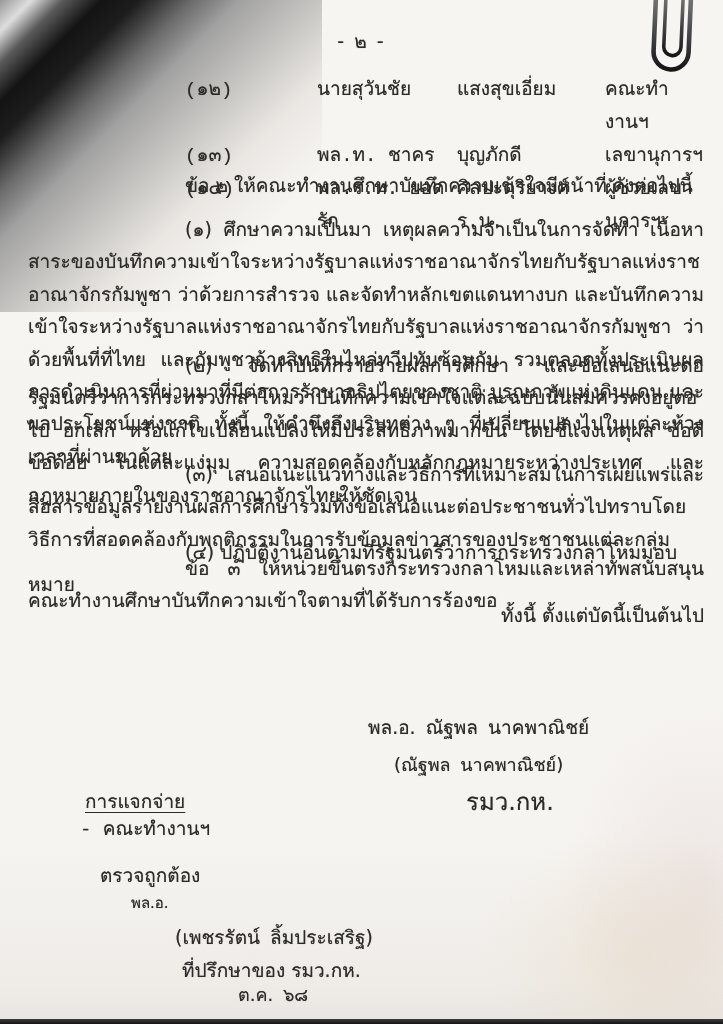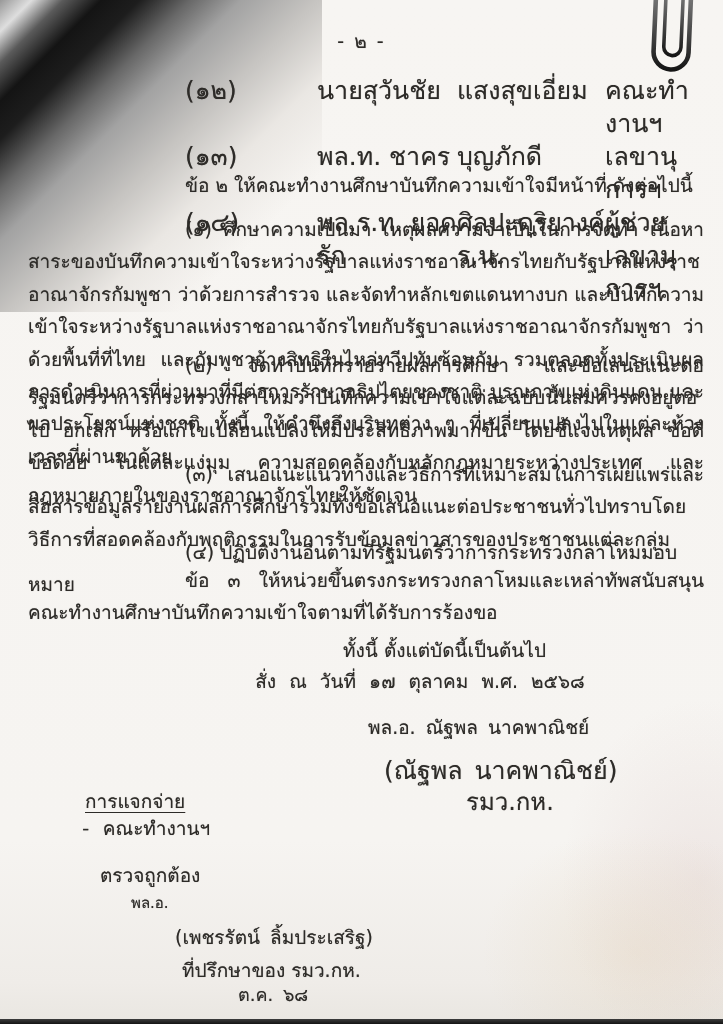--- a/index.html
+++ b/index.html
@@ -32,39 +32,39 @@
   #paper-clip{
     position:absolute; top:-10px; left:641px; width:62px; height:104px;
     transform:rotate(2.5deg);
   }
 
   
   #page-number{ top:26px; left:0; width:723px; text-align:center;
     font-size:19px; letter-spacing:2px; }
 
   
-  #committee{ top:74px; left:185px; width:520px; font-size:25px; }
+  #committee{ top:74px; left:185px; width:520px; font-size:19px;font-family:Liberation Mono, monospace; }
   .c-row{ display:grid; grid-template-columns:132px 140px auto; line-height:33px; }
 
   
   .para{ left:28px; width:676px; font-size:19px; line-height:32.4px;
     text-align:justify; text-indent:157px; }
   #clause2-heading{ top:169px; text-align:left; }
   #item1{ top:194px;margin-top:19px; }
   #item2{ top:349px; }
   #item3{ top:458px; }
   #item4{ top:536px; text-align:left; }
-  #clause3{ top:564px; }
-  #effective{ top:634px; text-align:center; }
+  #clause3{ top:552px; }
+  #effective{ top:599px; text-align:right; }
 
   
   #order-date{ top:666px; left:120px; width:600px; text-align:center;
     font-size:19px; word-spacing:7px; }
   #sig-name{ top:712px; left:368px; font-size:19px; word-spacing:4px; }
-  #sig-paren{ top:750px; left:384px; font-size:25px; word-spacing:4px; }
+  #sig-paren{ top:750px; left:394px; font-size:18px; word-spacing:4px; }
   #sig-pos{ top:782px; left:466px; font-size:24px; }
 
   
   #dist-heading{ top:786px; left:85px; font-size:19px;
     text-decoration:underline; text-underline-offset:4px; }
   #dist-item{ top:813px; left:80px; font-size:19px;font-family:Liberation Mono, monospace; }
 
   
   #cert-1{ top:860px; left:100px; font-size:19px; }
   #cert-2{ top:891px; left:131px; font-size:15px; }
@@ -122,21 +122,20 @@
   </div>
 
   <div id="clause2-heading" class="abs para txt">ข้อ ๒ ให้คณะทำงานศึกษาบันทึกความเข้าใจมีหน้าที่ ดังต่อไปนี้</div>
   <div id="item1" class="abs para txt">(๑) ศึกษาความเป็นมา เหตุผลความจำเป็นในการจัดทำ เนื้อหาสาระของบันทึกความเข้าใจระหว่างรัฐบาลแห่งราชอาณาจักรไทยกับรัฐบาลแห่งราชอาณาจักรกัมพูชา ว่าด้วยการสำรวจ และจัดทำหลักเขตแดนทางบก และบันทึกความเข้าใจระหว่างรัฐบาลแห่งราชอาณาจักรไทยกับรัฐบาลแห่งราชอาณาจักรกัมพูชา ว่าด้วยพื้นที่ที่ไทย และกัมพูชาอ้างสิทธิในไหล่ทวีปทับซ้อนกัน รวมตลอดทั้งประเมินผลการดำเนินการที่ผ่านมาที่มีต่อการรักษาอธิปไตยของชาติ บูรณภาพแห่งดินแดน และผลประโยชน์แห่งชาติ ทั้งนี้ ให้คำนึงถึงบริบทต่าง ๆ ที่เปลี่ยนแปลงไปในแต่ละห้วงเวลาที่ผ่านมาด้วย</div>
   <div id="item2" class="abs para txt">(๒) จัดทำบันทึกรายรายผลการศึกษา และข้อเสนอแนะต่อรัฐมนตรีว่าการกระทรวงกลาโหมว่าบันทึกความเข้าใจแต่ละฉบับนั้นสมควรคงอยู่ต่อไป ยกเลิก หรือแก้ไขเปลี่ยนแปลงให้มีประสิทธิภาพมากขึ้น โดยชี้แจงเหตุผล ข้อดี ข้อด้อย ในแต่ละแง่มุม ความสอดคล้องกับหลักกฎหมายระหว่างประเทศ และกฎหมายภายในของราชอาณาจักรไทยให้ชัดเจน</div>
   <div id="item3" class="abs para txt">(๓) เสนอแนะแนวทางและวิธีการที่เหมาะสมในการเผยแพร่และสื่อสารข้อมูลรายงานผลการศึกษารวมทั้งข้อเสนอแนะต่อประชาชนทั่วไปทราบโดยวิธีการที่สอดคล้องกับพฤติกรรมในการรับข้อมูลข่าวสารของประชาชนแต่ละกลุ่ม</div>
   <div id="item4" class="abs para txt">(๔) ปฏิบัติงานอื่นตามที่รัฐมนตรีว่าการกระทรวงกลาโหมมอบหมาย</div>
   <div id="clause3" class="abs para txt">ข้อ ๓  ให้หน่วยขึ้นตรงกระทรวงกลาโหมและเหล่าทัพสนับสนุนคณะทำงานศึกษาบันทึกความเข้าใจตามที่ได้รับการร้องขอ</div>
   <div id="effective" class="abs para txt">ทั้งนี้ ตั้งแต่บัดนี้เป็นต้นไป</div>
 
-  <div id="order-date" class="abs txt">สั่ง ณ วันที่ ๑๗ ตุลาคม พ.ศ. ๒๕๖๘</div>
 
   <div id="sig-name" class="abs txt">พล.อ. ณัฐพล นาคพาณิชย์</div>
   <div id="sig-paren" class="abs txt">(ณัฐพล นาคพาณิชย์)</div>
   <div id="sig-pos" class="abs txt">รมว.กห.</div>
 
   <div id="dist-heading" class="abs txt">การแจกจ่าย</div>
   <div id="dist-item" class="abs txt">- คณะทำงานฯ</div>
 
   <div id="cert-1" class="abs txt">ตรวจถูกต้อง</div>
   <div id="cert-2" class="abs txt">พล.อ.</div>

